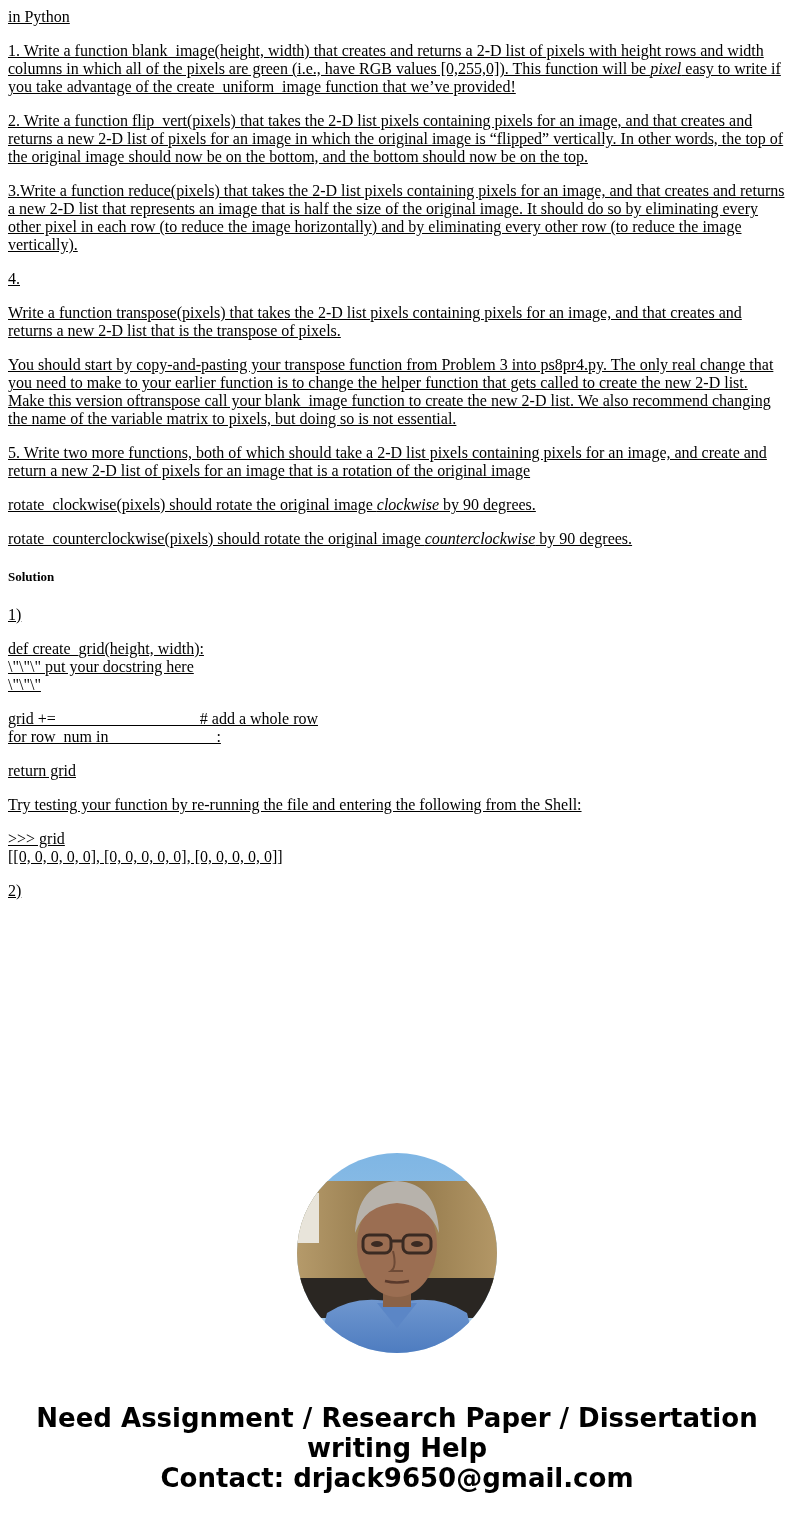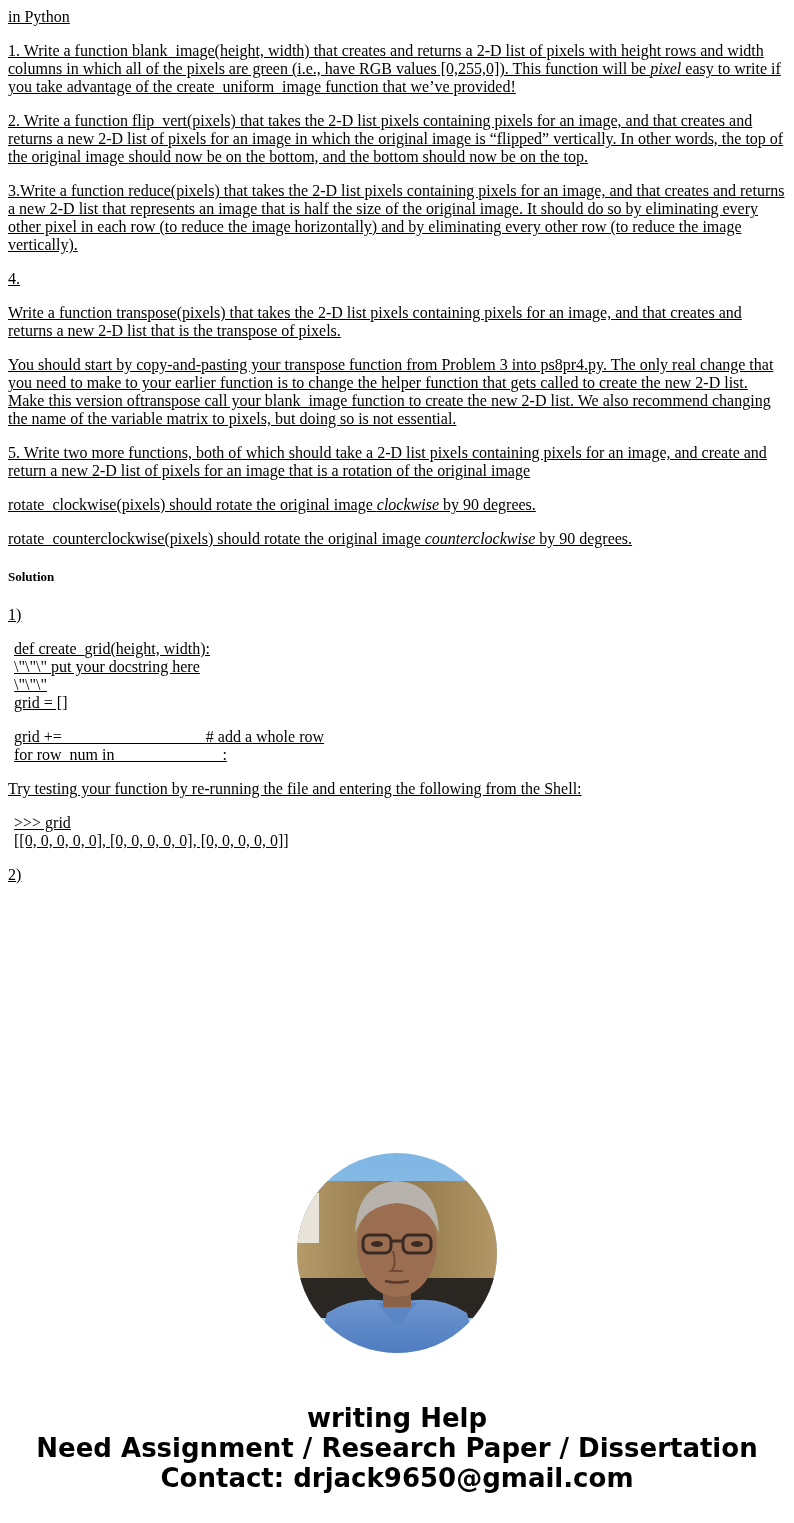--- a/index.html
+++ b/index.html
@@ -20,21 +20,21 @@
       width: 778px;
     }
     p { margin: 0 0 16px 0; text-decoration: underline; }
     h3 {
       font-family: "Liberation Serif", "DejaVu Serif", serif;
       font-size: 13px;
       font-weight: bold;
       margin: 18px 0 18px 0;
       line-height: 22px;
     }
-    .code-line { display: block; margin-left: 6px; }
+    .code-line { display: block; }
     .avatar {
       position: absolute;
       left: 297px;
       top: 1153px;
       width: 200px;
       height: 200px;
       border-radius: 50%;
       overflow: hidden;
     }
     .footer {
@@ -76,28 +76,30 @@
   <p><span>rotate_counterclockwise(pixels) should rotate the original image </span><em>counterclockwise</em><span> by 90 degrees.</span></p>
 
   <h3>Solution</h3>
 
   <p>1)</p>
 
   <p>
     <span class="code-line">def create_grid(height, width):</span>
     <span class="code-line">\"\"\" put your docstring here</span>
     <span class="code-line">\"\"\"</span>
-    <span class="code-line">grid = []</span>
   </p>
 
   <p>
     <span class="code-line">grid += _________________ # add a whole row</span>
     <span class="code-line">for row_num in _____________:</span>
   </p>
 
+  <p>
+    <span class="code-line">return grid</span>
+  </p>
 
   <p>Try testing your function by re-running the file and entering the following from the Shell:</p>
 
   <p>
     <span class="code-line">&gt;&gt;&gt; grid</span>
     <span class="code-line">[[0, 0, 0, 0, 0], [0, 0, 0, 0, 0], [0, 0, 0, 0, 0]]</span>
   </p>
 
   <p>2)</p>
 </div>
@@ -132,16 +134,16 @@
     <rect x="106" y="82" width="28" height="18" rx="6" fill="none" stroke="#3a2a22" stroke-width="3"></rect>
     <line x1="94" y1="88" x2="106" y2="88" stroke="#3a2a22" stroke-width="3"></line>
     <ellipse cx="80" cy="91" rx="6" ry="3" fill="#3b2a22"></ellipse>
     <ellipse cx="120" cy="91" rx="6" ry="3" fill="#3b2a22"></ellipse>
     <path d="M96 98 Q100 114 94 118 L106 118" fill="none" stroke="#6e4a36" stroke-width="2"></path>
     <path d="M88 128 Q100 131 112 128" fill="none" stroke="#5a3a2c" stroke-width="2.5"></path>
   </svg>
 </div>
 
 <div class="footer">
+  <span>Need Assignment / Research Paper / Dissertation</span>
   <span>writing Help</span>
-  <span>Need Assignment / Research Paper / Dissertation</span>
   <span>Contact: drjack9650@gmail.com</span>
 </div>
 
 </body></html>

